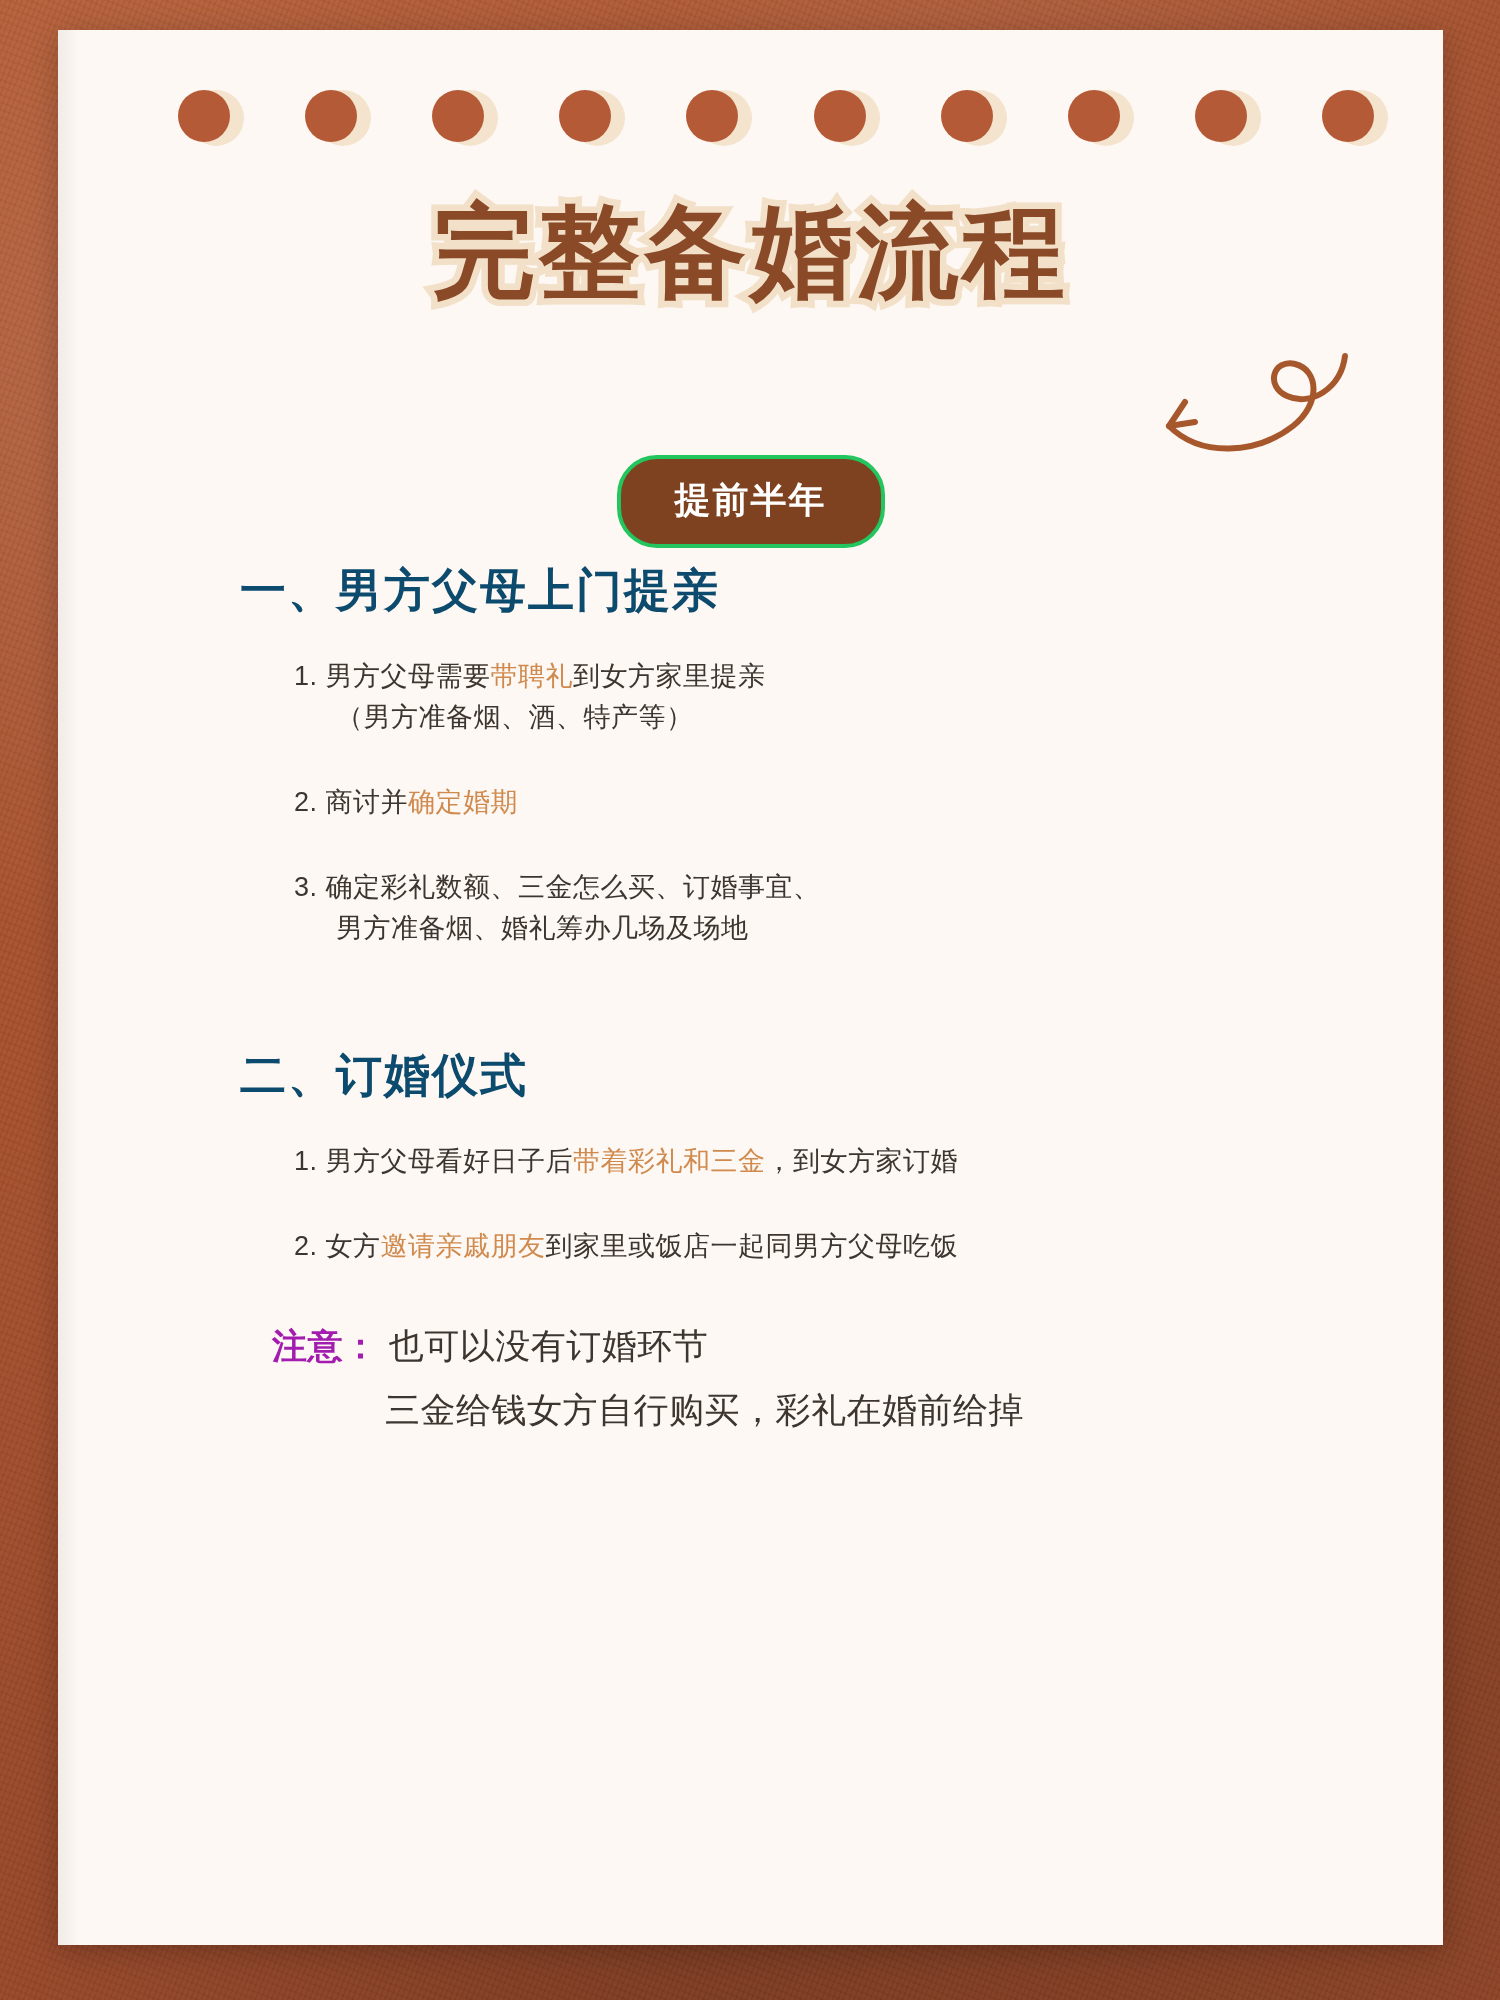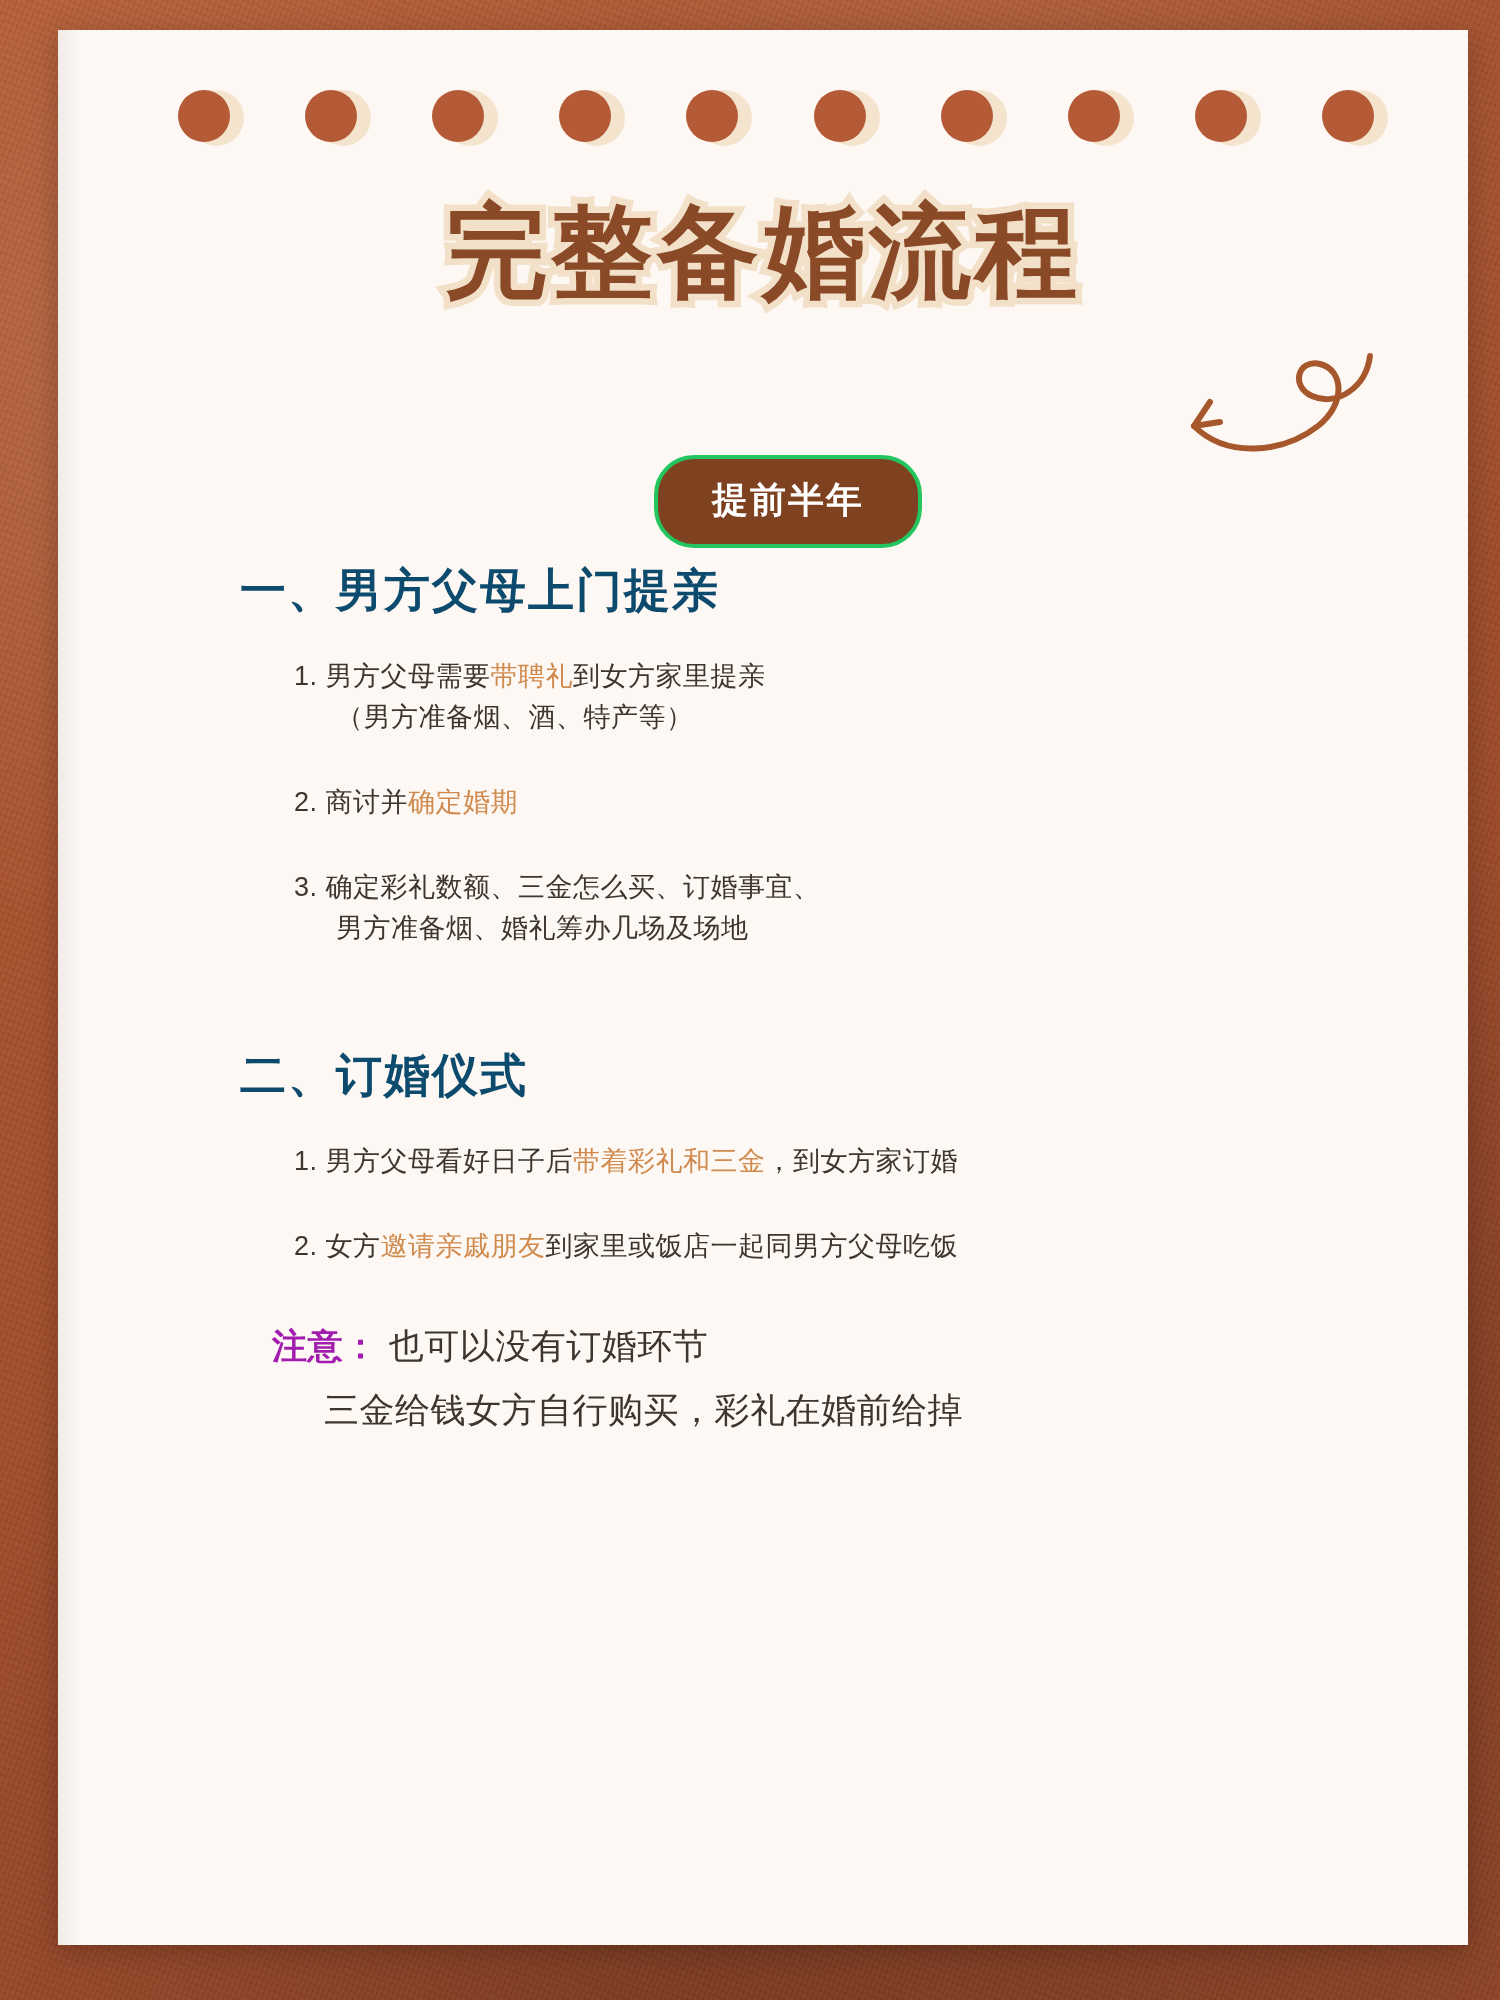--- a/index.html
+++ b/index.html
@@ -36,21 +36,20 @@
   }
 
   .card {
     position: absolute;
     left: 58px;
     top: 30px;
     width: 1385px;
     height: 1915px;
     background: #fdf8f3;
     box-shadow: 0 6px 26px rgba(0,0,0,0.22);
-    padding-left: 25px;
   }
   
   .card::before {
     content: "";
     position: absolute;
     left: 0; top: 0; bottom: 0;
     width: 22px;
     background: linear-gradient(90deg, rgba(0,0,0,0.05), rgba(0,0,0,0));
   }
 
@@ -173,21 +172,21 @@
     color: #3d3530;
     margin: 52px 0 0 128px;
     letter-spacing: 0.5px;
   }
   .note-label {
     font-weight: bold;
     color: #a21caf;
   }
   .note-line2 {
     display: block;
-    margin-left: 52px;
+    margin-left: 113px;
     margin-top: 10px;
   }
 </style>
 </head>
 <body>
 
 <div class="bg-texture"></div>
 
 <div class="card">
 

